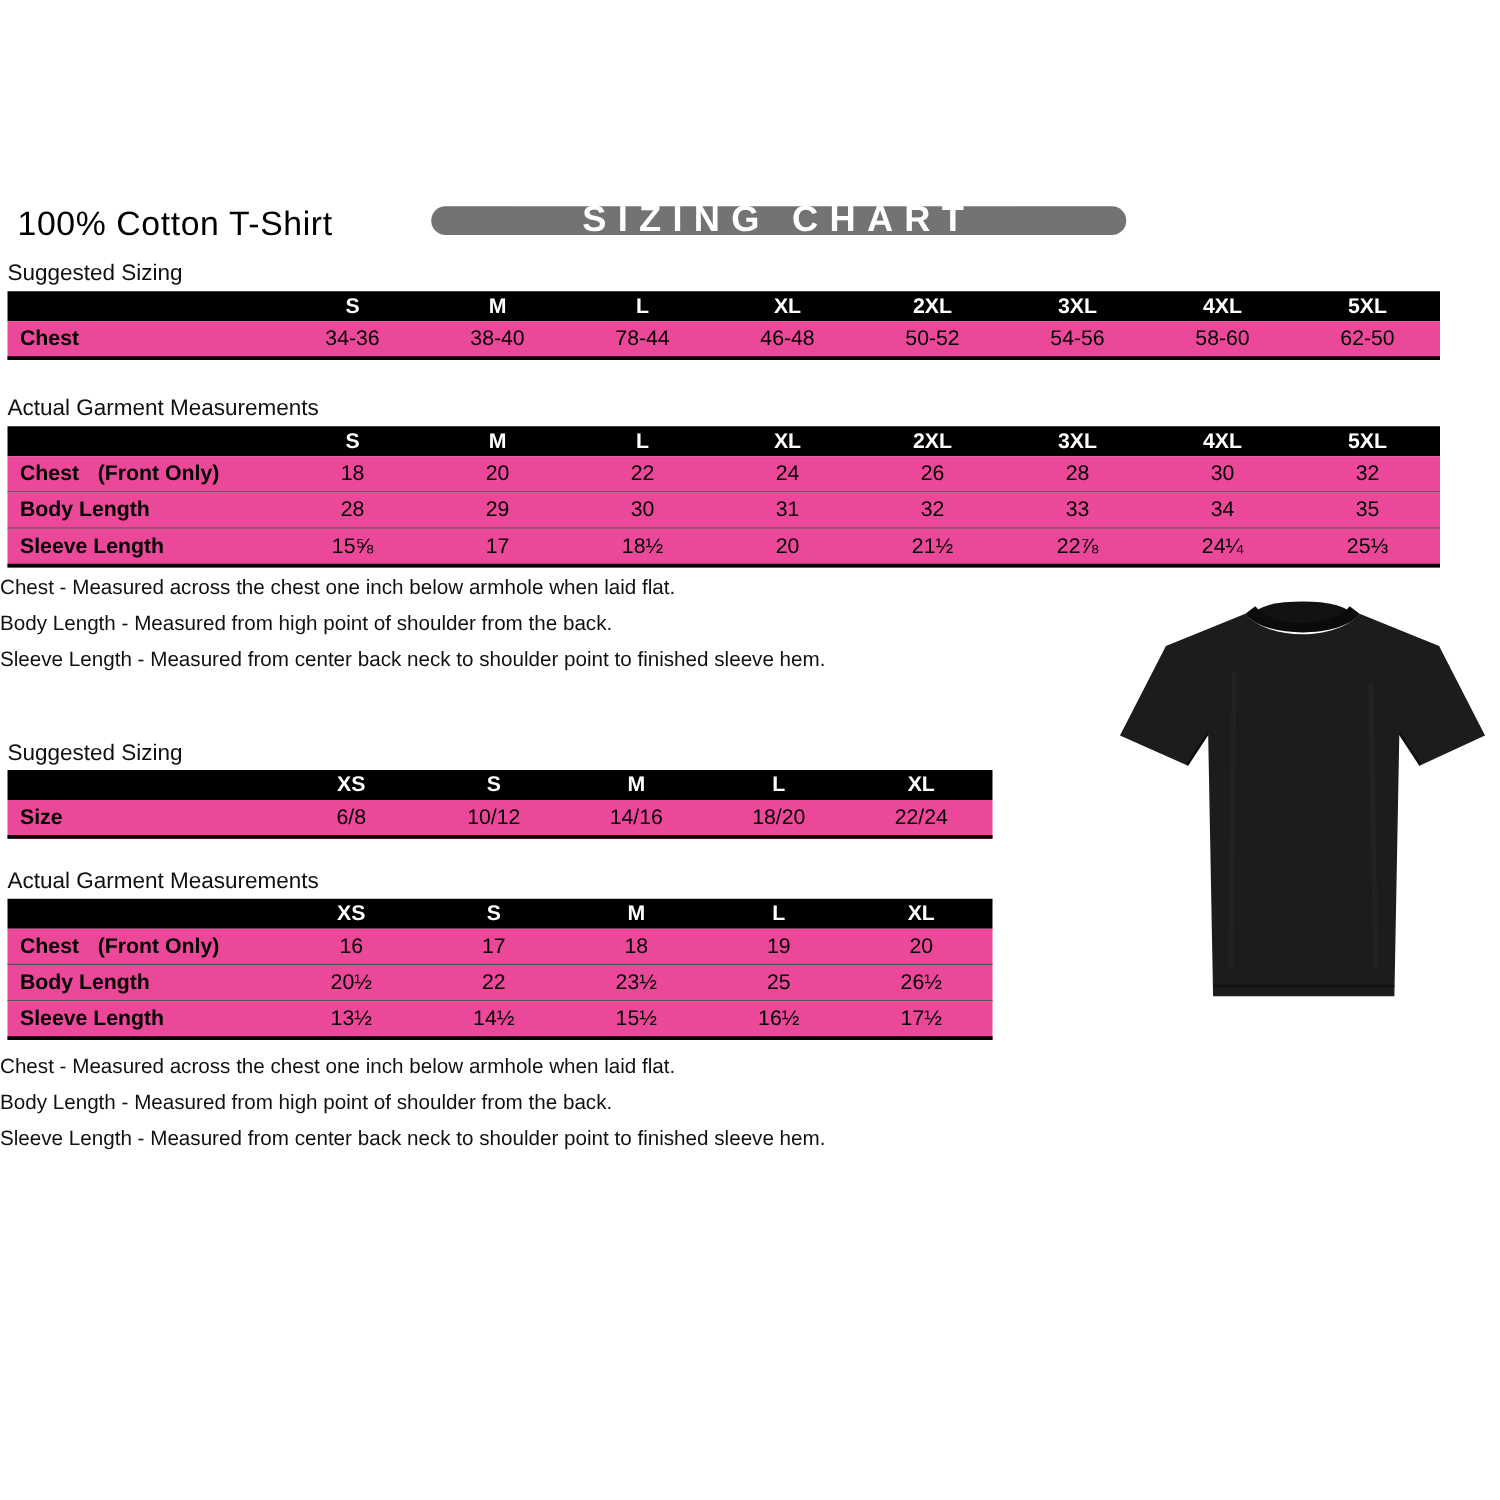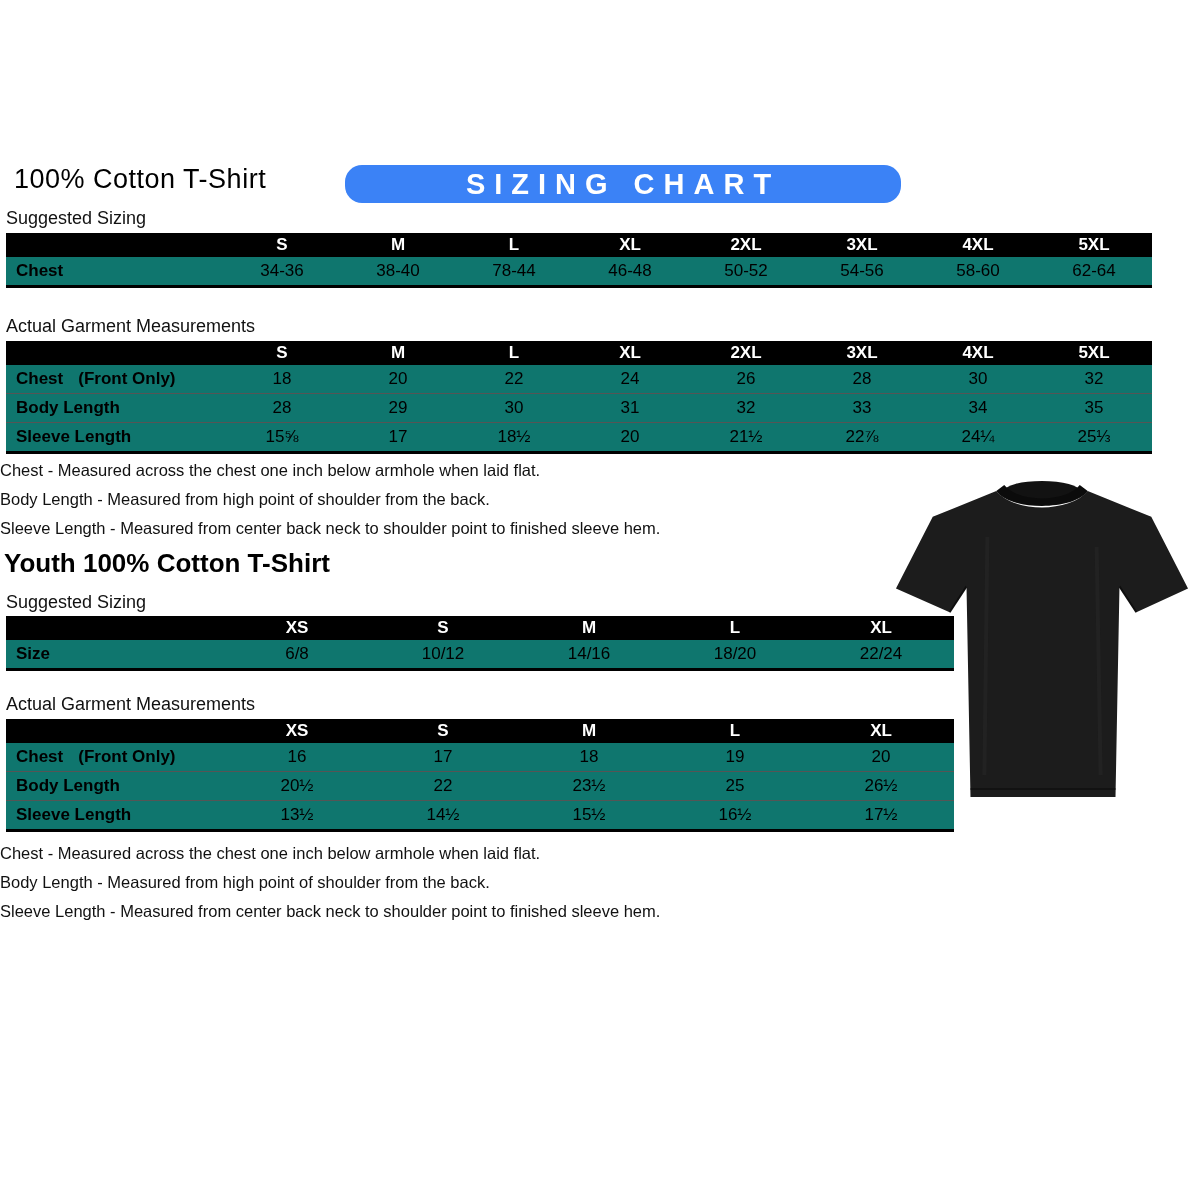--- a/index.html
+++ b/index.html
@@ -2,34 +2,34 @@
 <html><head>
 <meta charset="utf-8">
 <style>
   html,body{margin:0;padding:0;background:#fff;}
   #page{position:relative;width:1200px;height:1200px;background:#fff;overflow:hidden;
         font-family:"Liberation Sans","DejaVu Sans",sans-serif;color:#000;}
 
   .abs{position:absolute;}
 
   .main-title{left:14px;top:164px;font-size:27px;font-weight:400;letter-spacing:.5px;}
-  .banner{left:345px;top:165px;width:556px;height:38px;background:#3b82f6;color:#fff;
+  .banner{left:345px;top:165px;width:556px;height:23px;background:#737373;color:#fff;
           display:flex;align-items:center;justify-content:center;
           font-size:29px;font-weight:bold;letter-spacing:9px;border-radius:17px;}
   .section-label{font-size:18px;color:#111;}
   .youth-title{left:4px;top:548px;font-size:26px;font-weight:bold;}
 
   
   .tbl{left:6px;}
   .thead,.trow{display:grid;align-items:center;}
   .adult-grid .thead,.adult-grid .trow{grid-template-columns:218px repeat(8,1fr);width:1146px;}
-  .youth-grid .thead,.youth-grid .trow{grid-template-columns:218px repeat(5,1fr);width:948px;}
+  .youth-grid .thead,.youth-grid .trow{grid-template-columns:218px repeat(5,1fr);width:788px;}
   .thead{background:#000;height:24px;}
   .th{color:#fff;font-weight:bold;text-align:center;font-size:17px;line-height:24px;}
-  .trow{height:28px;border-bottom:1px solid #555;background:#0f766e;}
+  .trow{height:28px;border-bottom:1px solid #555;background:#ec4899;}
   .trow.end{border-bottom:3px solid #000;}
   .td{text-align:center;font-size:17px;}
   .td.label{text-align:left;padding-left:10px;font-weight:bold;font-size:17px;white-space:nowrap;}
   .td.label .note{font-weight:700;margin-left:15px;}
 
   .note-line{left:0;font-size:16.5px;color:#111;white-space:nowrap;}
 
   .shirt{left:893px;top:476px;width:298px;height:340px;}
 </style>
 </head>
@@ -58,21 +58,21 @@
     </div>
     <div class="trow end">
       <div class="td label"><span>Chest</span></div>
       <div class="td">34-36</div>
       <div class="td">38-40</div>
       <div class="td">78-44</div>
       <div class="td">46-48</div>
       <div class="td">50-52</div>
       <div class="td">54-56</div>
       <div class="td">58-60</div>
-      <div class="td">62-64</div>
+      <div class="td">62-50</div>
     </div>
   </div>
 
   <div class="abs section-label" style="left:6px;top:316px">Actual Garment Measurements</div>
 
   <div class="abs tbl adult-grid" style="top:341px">
     <div class="thead">
       <div class="th"></div>
       <div class="th">S</div>
       <div class="th">M</div>
@@ -115,21 +115,20 @@
       <div class="td">22⅞</div>
       <div class="td">24¼</div>
       <div class="td">25⅓</div>
     </div>
   </div>
 
   <div class="abs note-line" style="top:461px">Chest - Measured across the chest one inch below armhole when laid flat.</div>
   <div class="abs note-line" style="top:490px">Body Length - Measured from high point of shoulder from the back.</div>
   <div class="abs note-line" style="top:519px">Sleeve Length - Measured from center back neck to shoulder point to finished sleeve hem.</div>
 
-  <div class="abs youth-title">Youth 100% Cotton T-Shirt</div>
   <div class="abs section-label" style="left:6px;top:592px">Suggested Sizing</div>
 
   <div class="abs tbl youth-grid" style="top:616px">
     <div class="thead">
       <div class="th"></div>
       <div class="th">XS</div>
       <div class="th">S</div>
       <div class="th">M</div>
       <div class="th">L</div>
       <div class="th">XL</div>

